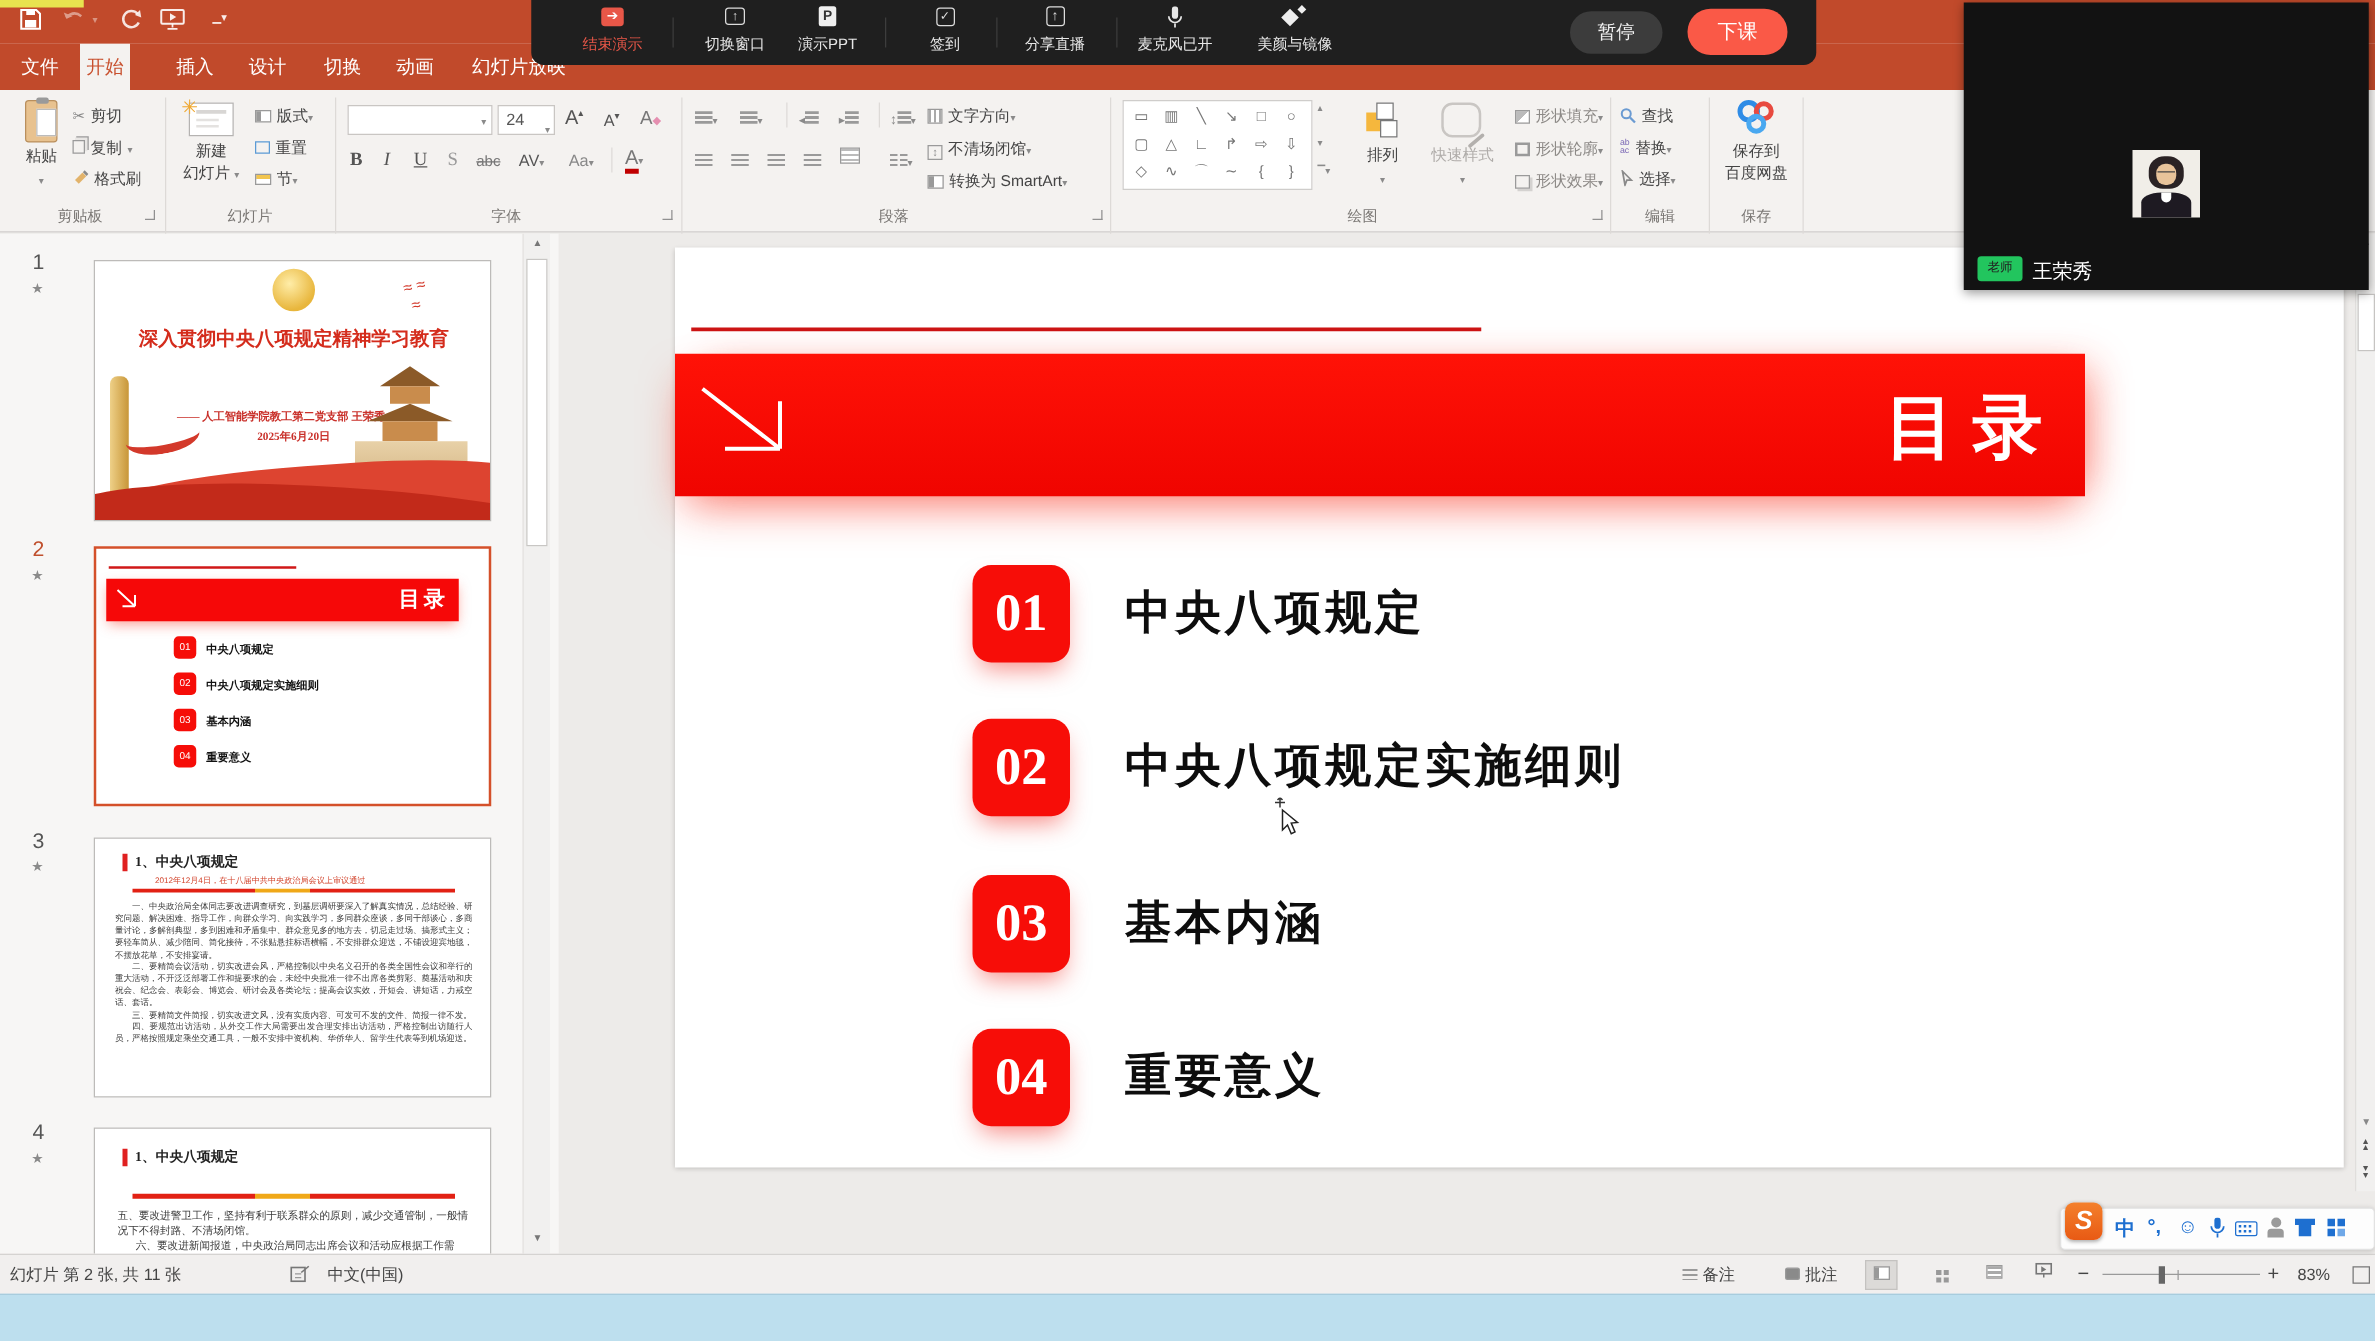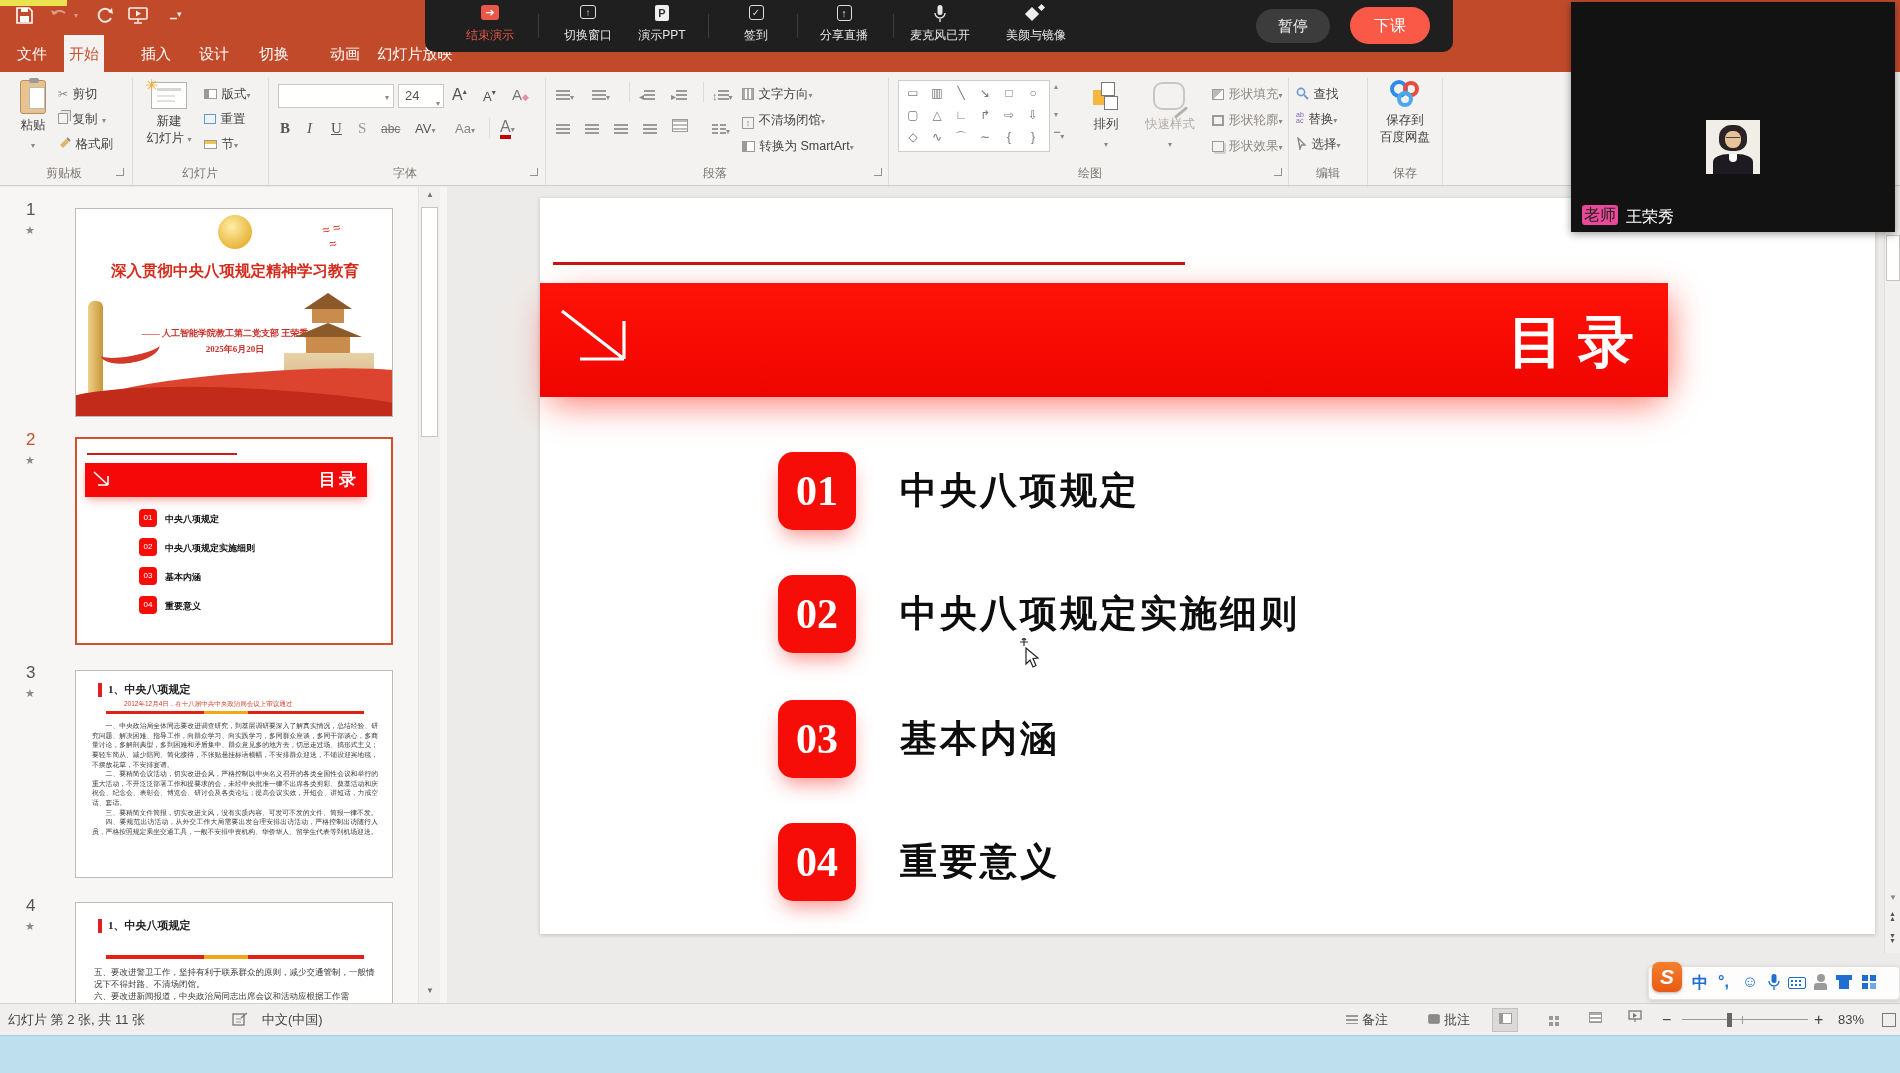--- a/index.html
+++ b/index.html
@@ -95,21 +95,21 @@
     </div>
     <div class="qbtn" style="left:170px;top:9px;font-size:9px;">▁▾</div>
   </div>
 
   <div id="tabrow" class="abs">
     <div class="tab" style="left:8px;width:48px;">文件</div>
     <div class="tab active" style="left:64px;width:40px;">开始</div>
     <div class="tab" style="left:128px;width:56px;">插入</div>
     <div class="tab" style="left:186px;width:56px;">设计</div>
     <div class="tab" style="left:246px;width:56px;">切换</div>
-    <div class="tab" style="left:304px;width:56px;text-align:right;">动画</div>
+    <div class="tab" style="left:304px;width:56px;">动画</div>
     <div class="tab" style="left:360px;width:110px;">幻灯片放映</div>
   </div>
 
   <div id="ribbon" class="abs">
 
     <div class="abs" style="left:10px;top:6px;width:46px;height:86px;text-align:center;">
       <div style="margin:2px auto 0;width:26px;height:34px;background:#E8C28F;border:1px solid #B98F5D;border-radius:3px;position:relative;">
         <div style="position:absolute;left:8px;top:-3px;width:10px;height:5px;background:#9a9a9a;border-radius:2px;"></div>
         <div style="position:absolute;left:8px;top:6px;width:16px;height:22px;background:#fff;border:1px solid #bbb;"></div>
       </div>
@@ -342,21 +342,21 @@
 
     <div class="pnum" style="top:709px;">4</div>
     <div class="pstar" style="top:733px;">★</div>
 
     <div class="thumb" style="top:715px;height:208px;">
       <div class="abs" style="left:22px;top:16px;width:4px;height:14px;background:#E02020;"></div>
       <div class="t serif" style="left:32px;top:15px;font-size:11px;font-weight:900;color:#222;">1、中央八项规定</div>
       <div class="abs" style="left:30px;top:52px;width:258px;height:4px;background:linear-gradient(90deg,#E22114 0 38%,#F0A818 38% 55%,#E22114 55% 100%);"></div>
       <div class="abs" style="left:18px;top:64px;width:284px;height:140px;font-size:8.5px;line-height:1.4;color:#3A3A3A;overflow:hidden;">
         <p style="margin:0;">五、要改进警卫工作，坚持有利于联系群众的原则，减少交通管制，一般情况下不得封路、不清场闭馆。</p>
-        <p style="margin:0;">六、要改进新闻报道，中央政治局同志出席会议和活动应根据工作需</p>
+        <p style="margin:0;text-align:center;">六、要改进新闻报道，中央政治局同志出席会议和活动应根据工作需</p>
       </div>
     </div>
   </div>
 
   <div id="pscroll" class="abs">
     <div class="t" style="left:7px;top:3px;font-size:8px;color:#777;">▲</div>
     <div class="abs" style="left:2px;top:20px;width:17px;height:230px;background:#fff;border:1px solid #C8C6C4;"></div>
     <div class="t" style="left:7px;top:799px;font-size:8px;color:#777;">▼</div>
   </div>
 
@@ -497,21 +497,21 @@
   </div>
 
   <div id="webcam" class="abs">
     <div class="abs" style="left:135px;top:118px;width:54px;height:54px;background:#F1EEE8;">
       <div style="position:absolute;left:13px;top:5px;width:28px;height:26px;background:#2A2224;border-radius:45% 45% 40% 40%;"></div>
       <div style="position:absolute;left:19px;top:11px;width:16px;height:17px;background:#E8C39A;border-radius:45%;"></div>
       <div style="position:absolute;left:20px;top:17px;width:14px;height:3px;border-top:1.5px solid #444;"></div>
       <div style="position:absolute;left:7px;top:34px;width:40px;height:20px;background:#1E1A22;border-radius:40% 40% 0 0;"></div>
       <div style="position:absolute;left:23px;top:34px;width:8px;height:8px;background:#fff;border-radius:0 0 50% 50%;"></div>
     </div>
-    <div class="abs" style="left:11px;top:203px;width:36px;height:20px;background:#ec4899;border-radius:3px;color:#222;font-size:16px;text-align:center;line-height:20px;">老师</div>
+    <div class="abs" style="left:11px;top:203px;width:36px;height:20px;background:#22c55e;border-radius:3px;color:#222;font-size:10px;text-align:center;line-height:20px;">老师</div>
     <div class="t" style="left:55px;top:205px;color:#fff;font-size:16px;">王荣秀</div>
   </div>
 
   <div id="imebar" class="abs"></div>
   <div class="abs" style="left:1652px;top:962px;width:30px;height:30px;border-radius:7px;background:linear-gradient(#F4802C,#E85A14);color:#fff;font-weight:bold;font-style:italic;font-size:21px;text-align:center;line-height:30px;box-shadow:0 1px 3px rgba(0,0,0,.3);">S</div>
   <div class="imeic" style="left:1692px;font-weight:bold;">中</div>
   <div class="imeic" style="left:1718px;font-weight:bold;">°,</div>
   <div class="imeic" style="left:1742px;">☺</div>
   <svg width="12" height="17" viewBox="0 0 12 17" style="position:absolute;left:1768px;top:974px;">
       <rect x="3.5" y="0" width="5" height="9" rx="2.5" fill="#1E6FD0"></rect>

